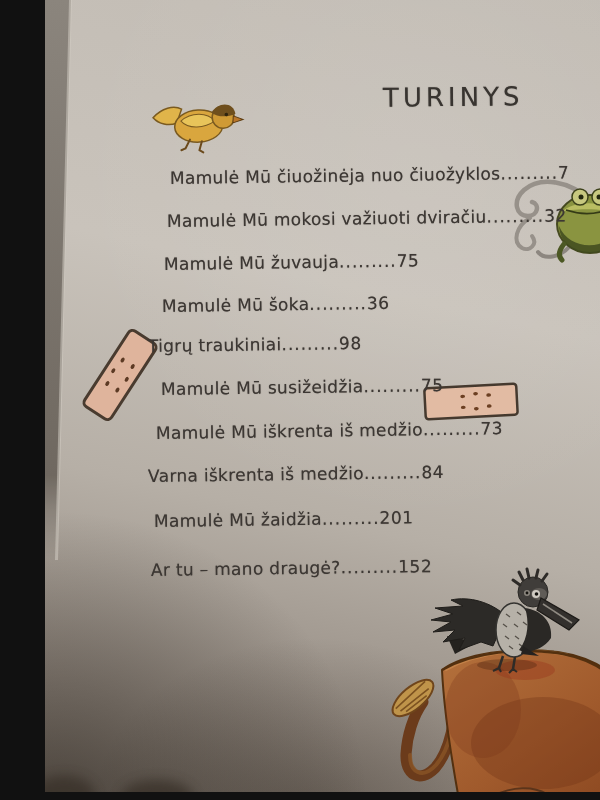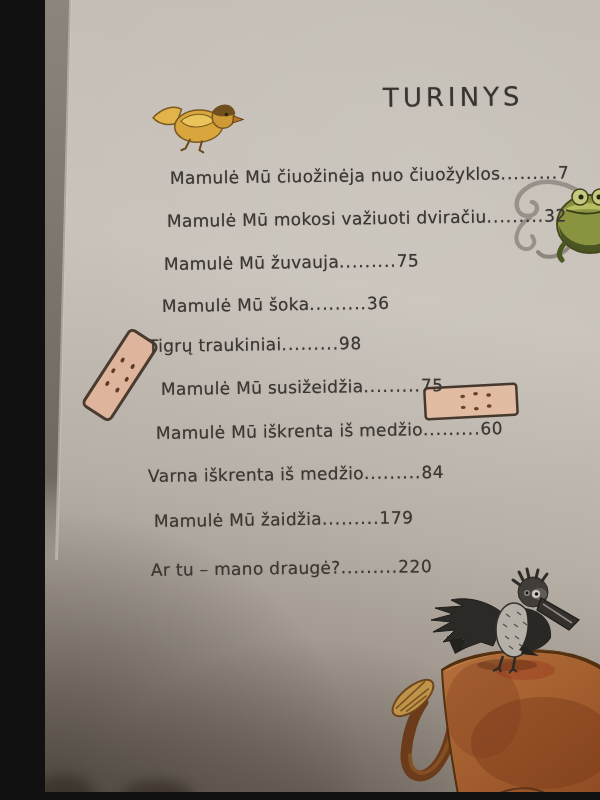--- a/index.html
+++ b/index.html
@@ -153,21 +153,21 @@
         <path d="M126,110 l-6,3 M126,110 l2,4 M140,111 l-4,4 M140,111 l4,3" stroke="#2e2b27" stroke-width="2" fill="none"></path>
       </g>
     </svg>
 
     <div class="toc-row r1"><span>Mamulė Mū čiuožinėja nuo čiuožyklos</span><span class="leader">.........</span><span class="pagenum">7</span></div>
     <div class="toc-row r2"><span>Mamulė Mū mokosi važiuoti dviračiu</span><span class="leader">.........</span><span class="pagenum">32</span></div>
     <div class="toc-row r3"><span>Mamulė Mū žuvauja</span><span class="leader">.........</span><span class="pagenum">75</span></div>
     <div class="toc-row r4"><span>Mamulė Mū šoka</span><span class="leader">.........</span><span class="pagenum">36</span></div>
     <div class="toc-row r5"><span>Tigrų traukiniai</span><span class="leader">.........</span><span class="pagenum">98</span></div>
     <div class="toc-row r6"><span>Mamulė Mū susižeidžia</span><span class="leader">.........</span><span class="pagenum">75</span></div>
-    <div class="toc-row r7"><span>Mamulė Mū iškrenta iš medžio</span><span class="leader">.........</span><span class="pagenum">60</span></div>
+    <div class="toc-row r7"><span>Mamulė Mū iškrenta iš medžio</span><span class="leader">.........</span><span class="pagenum">73</span></div>
     <div class="toc-row r8"><span>Varna iškrenta iš medžio</span><span class="leader">.........</span><span class="pagenum">84</span></div>
-    <div class="toc-row r9"><span>Mamulė Mū žaidžia</span><span class="leader">.........</span><span class="pagenum">179</span></div>
-    <div class="toc-row r10"><span>Ar tu – mano draugė?</span><span class="leader">.........</span><span class="pagenum">220</span></div>
+    <div class="toc-row r9"><span>Mamulė Mū žaidžia</span><span class="leader">.........</span><span class="pagenum">201</span></div>
+    <div class="toc-row r10"><span>Ar tu – mano draugė?</span><span class="leader">.........</span><span class="pagenum">152</span></div>
 
     <div class="blob" style="left:-12px;top:776px;width:62px;height:38px"></div>
     <div class="blob" style="left:76px;top:780px;width:72px;height:34px"></div>
   </div>
 </div>
 
 </body></html>

